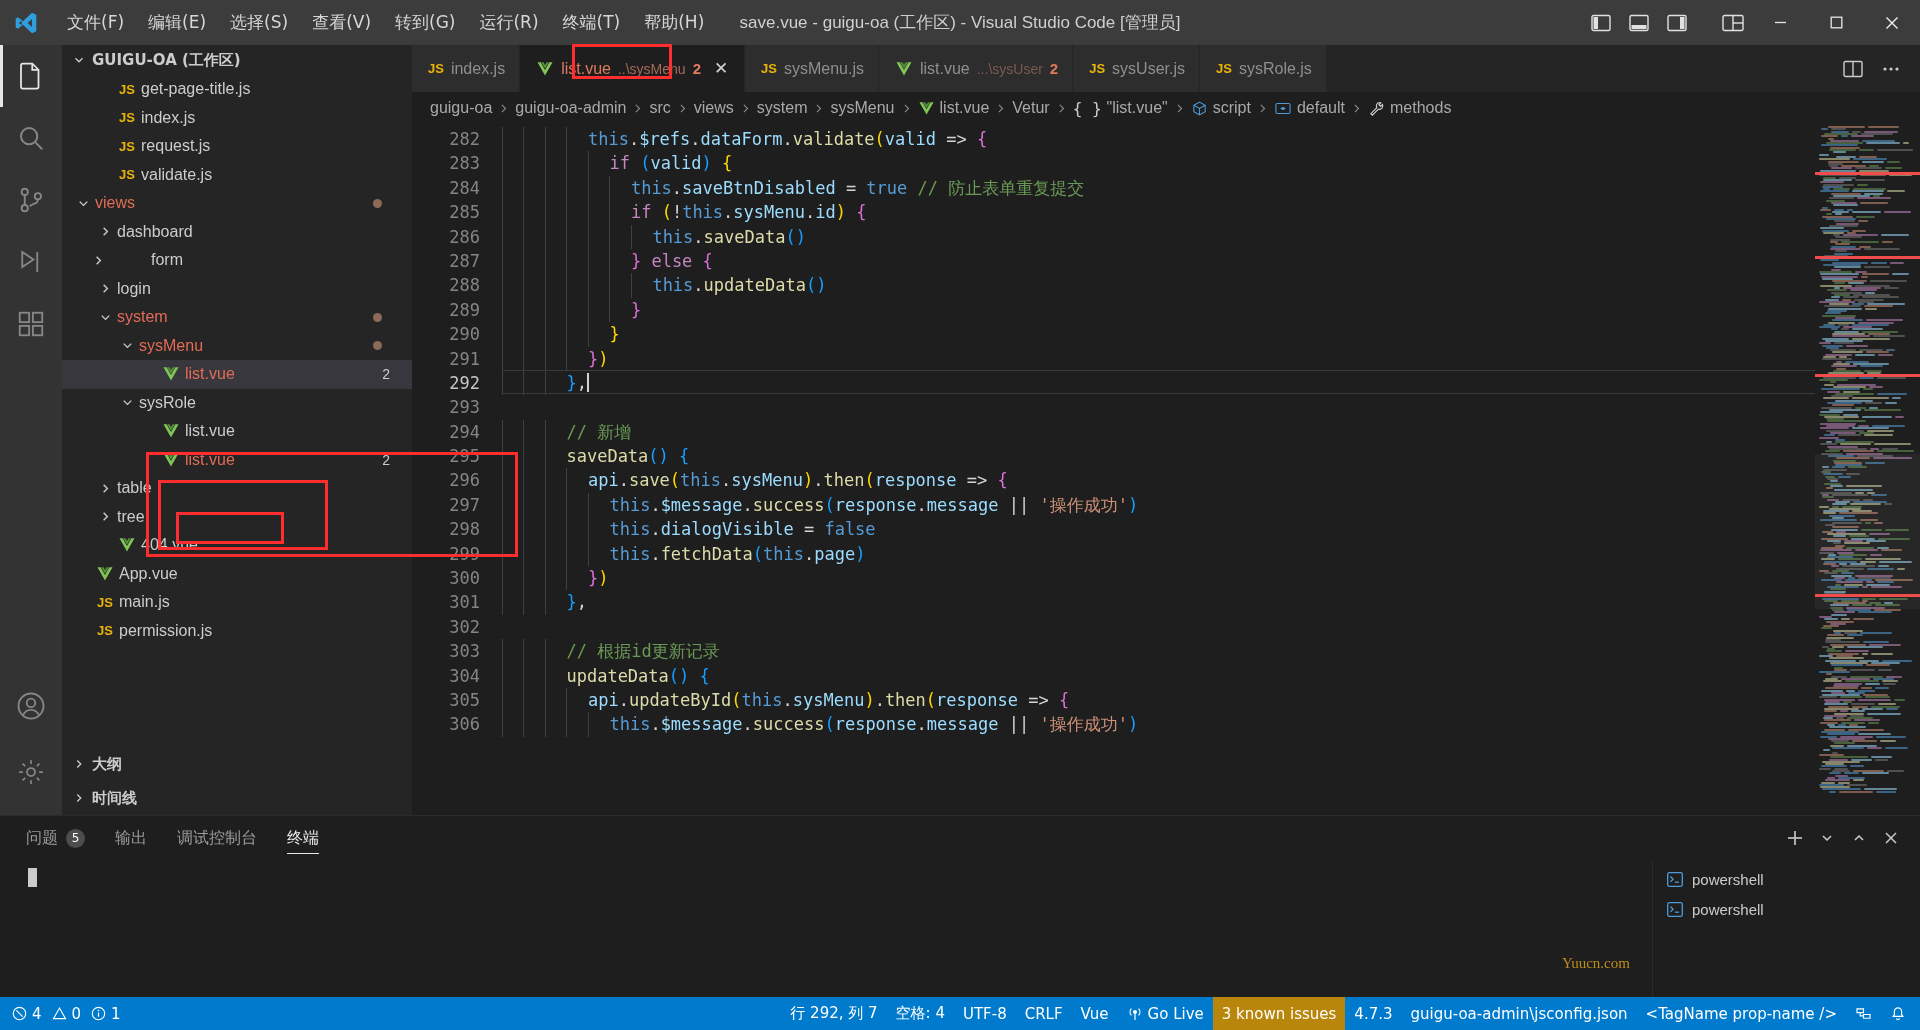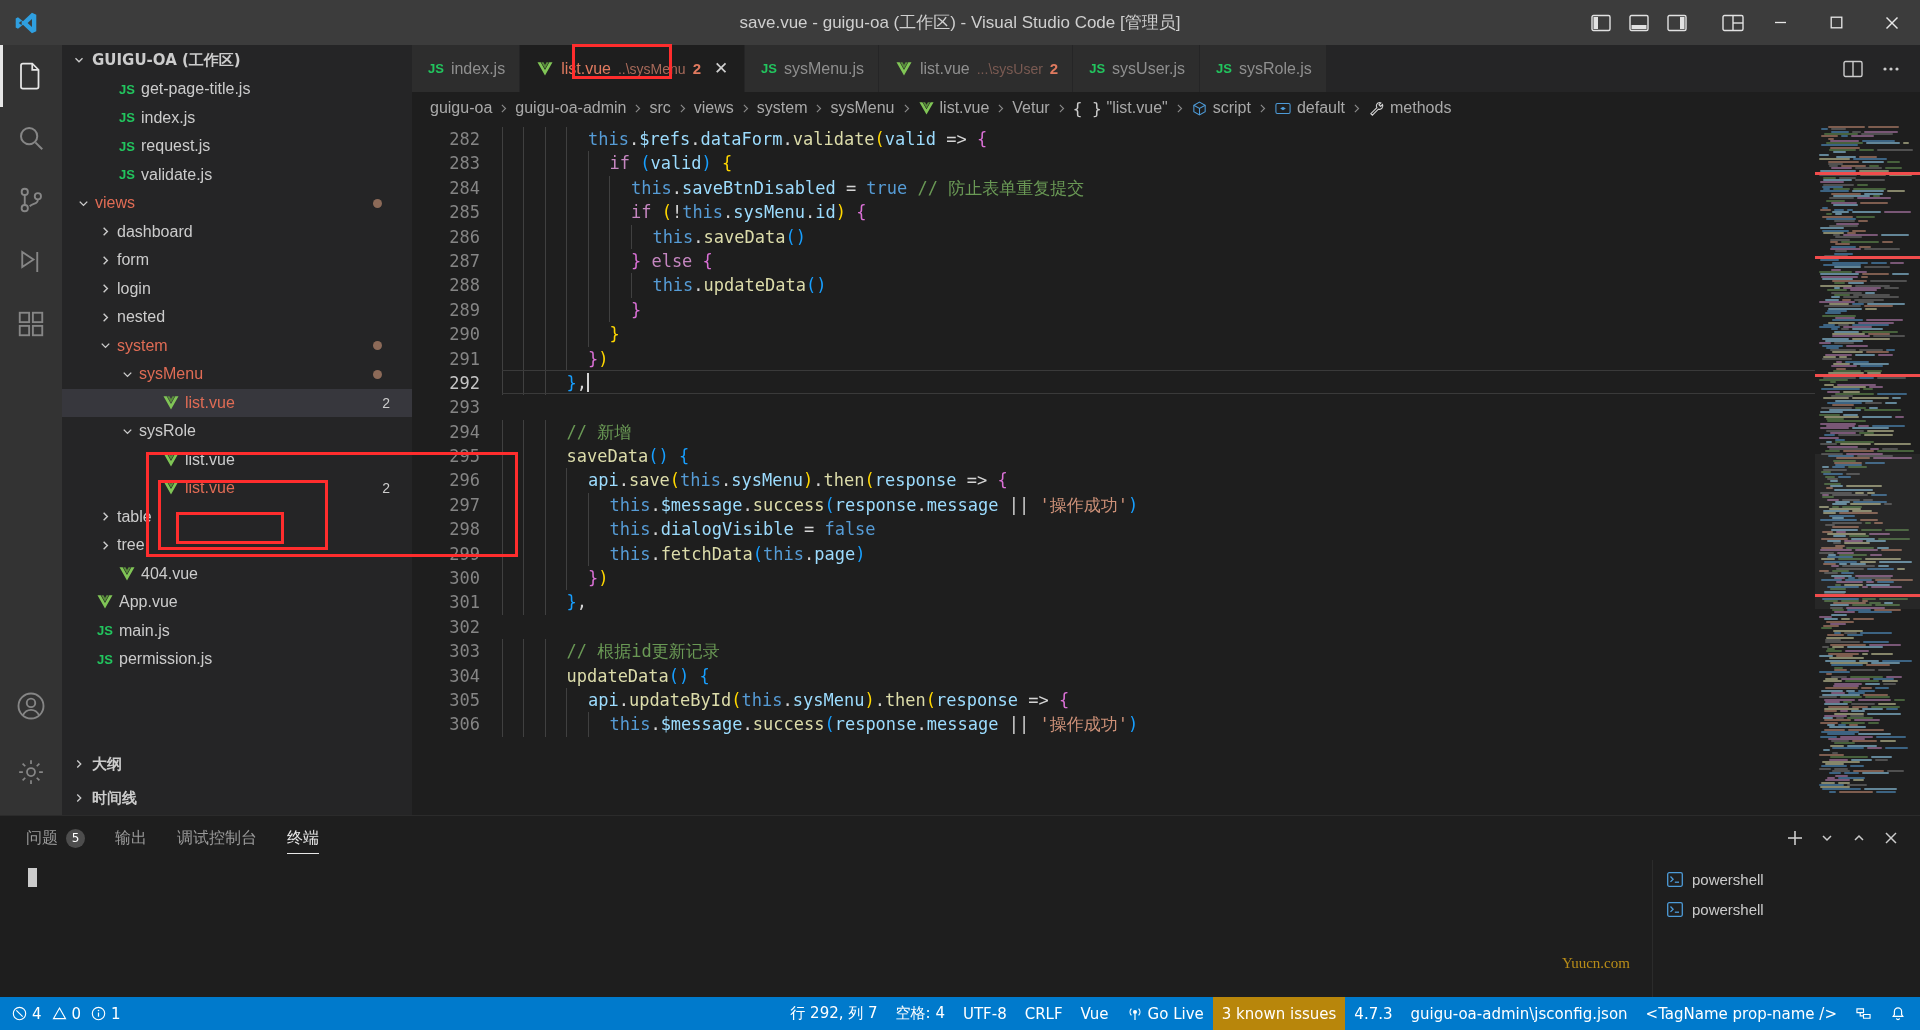--- a/index.html
+++ b/index.html
@@ -71,21 +71,21 @@
     white-space: nowrap; cursor: pointer; position: relative; padding-right: 8px;
   }
   .row.selected { background: #37373d; }
   .row .twisty { width: 19px; flex: 0 0 19px; display:flex; align-items:center; justify-content:center; color:#cccccc; }
   .row .ficon { width: 24px; flex: 0 0 24px; display:flex; align-items:center; justify-content:center; }
   .row .label { padding-left: 2px; }
   .row .count { margin-left:auto; color:#cccccc; font-size:14px; padding-right:14px; }
   .row .mdot {
     margin-left:auto; width: 9px; height: 9px; border-radius:50%; background:#8c6a58; margin-right: 22px;
   }
-  .js-badge { color:#22c55e; font-weight:bold; font-size:13px; font-family:"Liberation Sans",sans-serif; }
+  .js-badge { color:#eab308; font-weight:bold; font-size:13px; font-family:"Liberation Sans",sans-serif; }
 
   .outline-row {
     height: 34px; display: flex; align-items: center; gap: 6px; padding-left: 10px;
     color: #cccccc; font-size: 15px; font-weight: bold; cursor: pointer; background:#252526;
     font-family: "DejaVu Sans", "Liberation Sans", sans-serif;
   }
 
   
   .editor-area { flex: 1 1 auto; display: flex; flex-direction: column; min-width: 0; background:#1e1e1e; }
   .tabs-row { height: 47px; background: #252526; display: flex; flex: 0 0 47px; position: relative; }
@@ -185,20 +185,30 @@
 <body>
 
 <div class="app">
 
   <div class="titlebar">
     <div class="vs-logo">
       <svg width="26" height="26" viewBox="0 0 24 24">
           <path fill="#2f9fe0" d="M17.5 2.5 9.2 10.3 4.6 6.8 2.5 7.9v8.2l2.1 1.1 4.6-3.5 8.3 7.8 4-1.9V4.4l-4-1.9zM5.3 12 8 9.9v4.2L5.3 12zm8.2 0 4-3.6v7.2l-4-3.6z"></path>
         </svg>
     </div>
+    <div class="menu">
+      <div class="menu-item">文件(F)</div>
+      <div class="menu-item">编辑(E)</div>
+      <div class="menu-item">选择(S)</div>
+      <div class="menu-item">查看(V)</div>
+      <div class="menu-item">转到(G)</div>
+      <div class="menu-item">运行(R)</div>
+      <div class="menu-item">终端(T)</div>
+      <div class="menu-item">帮助(H)</div>
+    </div>
     <div class="win-title">save.vue - guigu-oa (工作区) - Visual Studio Code [管理员]</div>
     <div class="title-right">
       <div class="layout-btn">
         <svg width="20" height="18" viewBox="0 0 20 18">
             <rect x="1" y="1.5" width="18" height="15" rx="1.5" fill="none" stroke="#e1e1e1" stroke-width="1.4"></rect>
             <rect x="2.5" y="3" width="4.5" height="12" fill="#e1e1e1"></rect>
           </svg>
       </div>
       <div class="layout-btn">
         <svg width="20" height="18" viewBox="0 0 20 18">
@@ -332,43 +342,35 @@
             <span class="mdot"></span>
           </div>
           <div class="row" style="padding-left: 34px;">
             <span class="twisty">
               <svg width="15" height="15" viewBox="0 0 16 16">
                 <path d="M6 4l4 4-4 4" fill="none" stroke="#cccccc" stroke-width="1.5"></path>
               </svg>
             </span>
             <span class="label" style="">dashboard</span>
           </div>
+          <div class="row" style="padding-left: 27px; gap: 41px;">
+            <span class="twisty">
+              <svg width="15" height="15" viewBox="0 0 16 16">
+                <path d="M6 4l4 4-4 4" fill="none" stroke="#cccccc" stroke-width="1.5"></path>
+              </svg>
+            </span>
+            <span class="label" style="">form</span>
+          </div>
           <div class="row" style="padding-left: 34px;">
             <span class="twisty">
               <svg width="15" height="15" viewBox="0 0 16 16">
                 <path d="M6 4l4 4-4 4" fill="none" stroke="#cccccc" stroke-width="1.5"></path>
               </svg>
             </span>
-            <span class="label" style="">form</span>
-          </div>
-          <div class="row" style="padding-left: 34px;">
-            <span class="twisty">
-              <svg width="15" height="15" viewBox="0 0 16 16">
-                <path d="M6 4l4 4-4 4" fill="none" stroke="#cccccc" stroke-width="1.5"></path>
-              </svg>
-            </span>
             <span class="label" style="">login</span>
-          </div>
-          <div class="row" style="padding-left: 34px;">
-            <span class="twisty">
-              <svg width="15" height="15" viewBox="0 0 16 16">
-                <path d="M6 4l4 4-4 4" fill="none" stroke="#cccccc" stroke-width="1.5"></path>
-              </svg>
-            </span>
-            <span class="label" style="">nested</span>
           </div>
           <div class="row" style="padding-left: 34px;">
             <span class="twisty">
               <svg width="15" height="15" viewBox="0 0 16 16">
                 <path d="M4 6l4 4 4-4" fill="none" stroke="#cccccc" stroke-width="1.5"></path>
               </svg>
             </span>
             <span class="label" style="color:#e06c55;">system</span>
             <span class="mdot"></span>
           </div>

